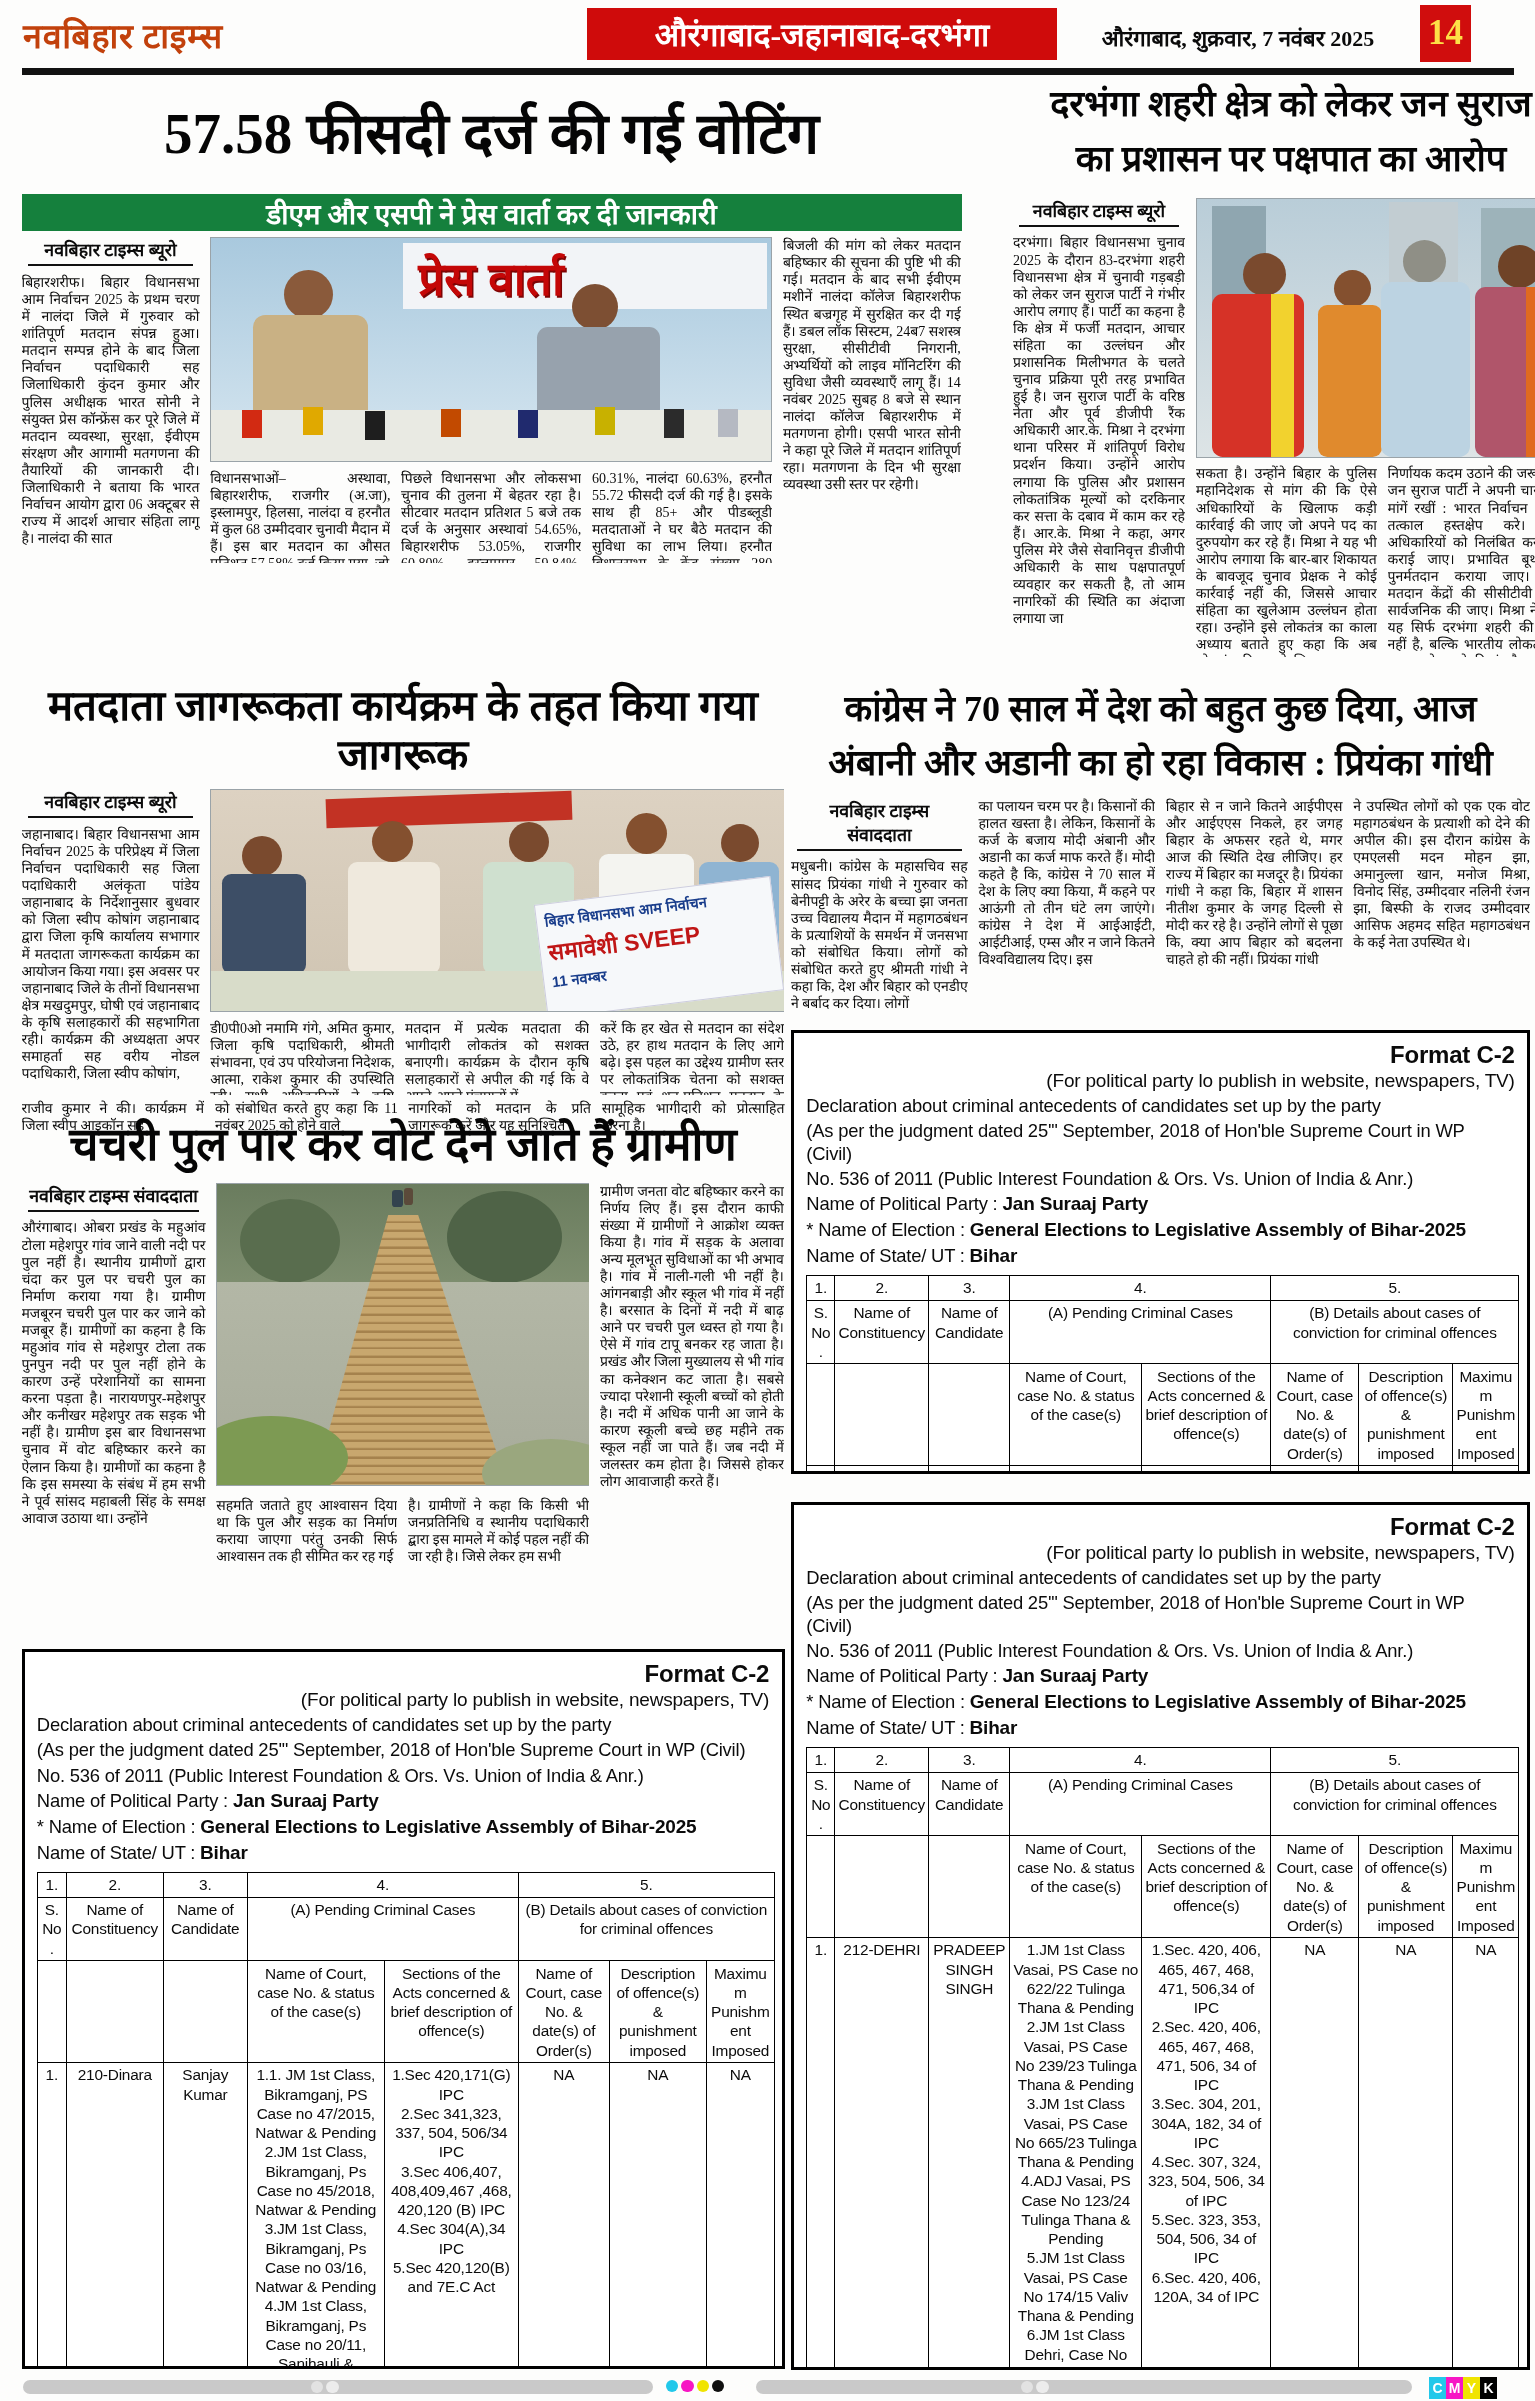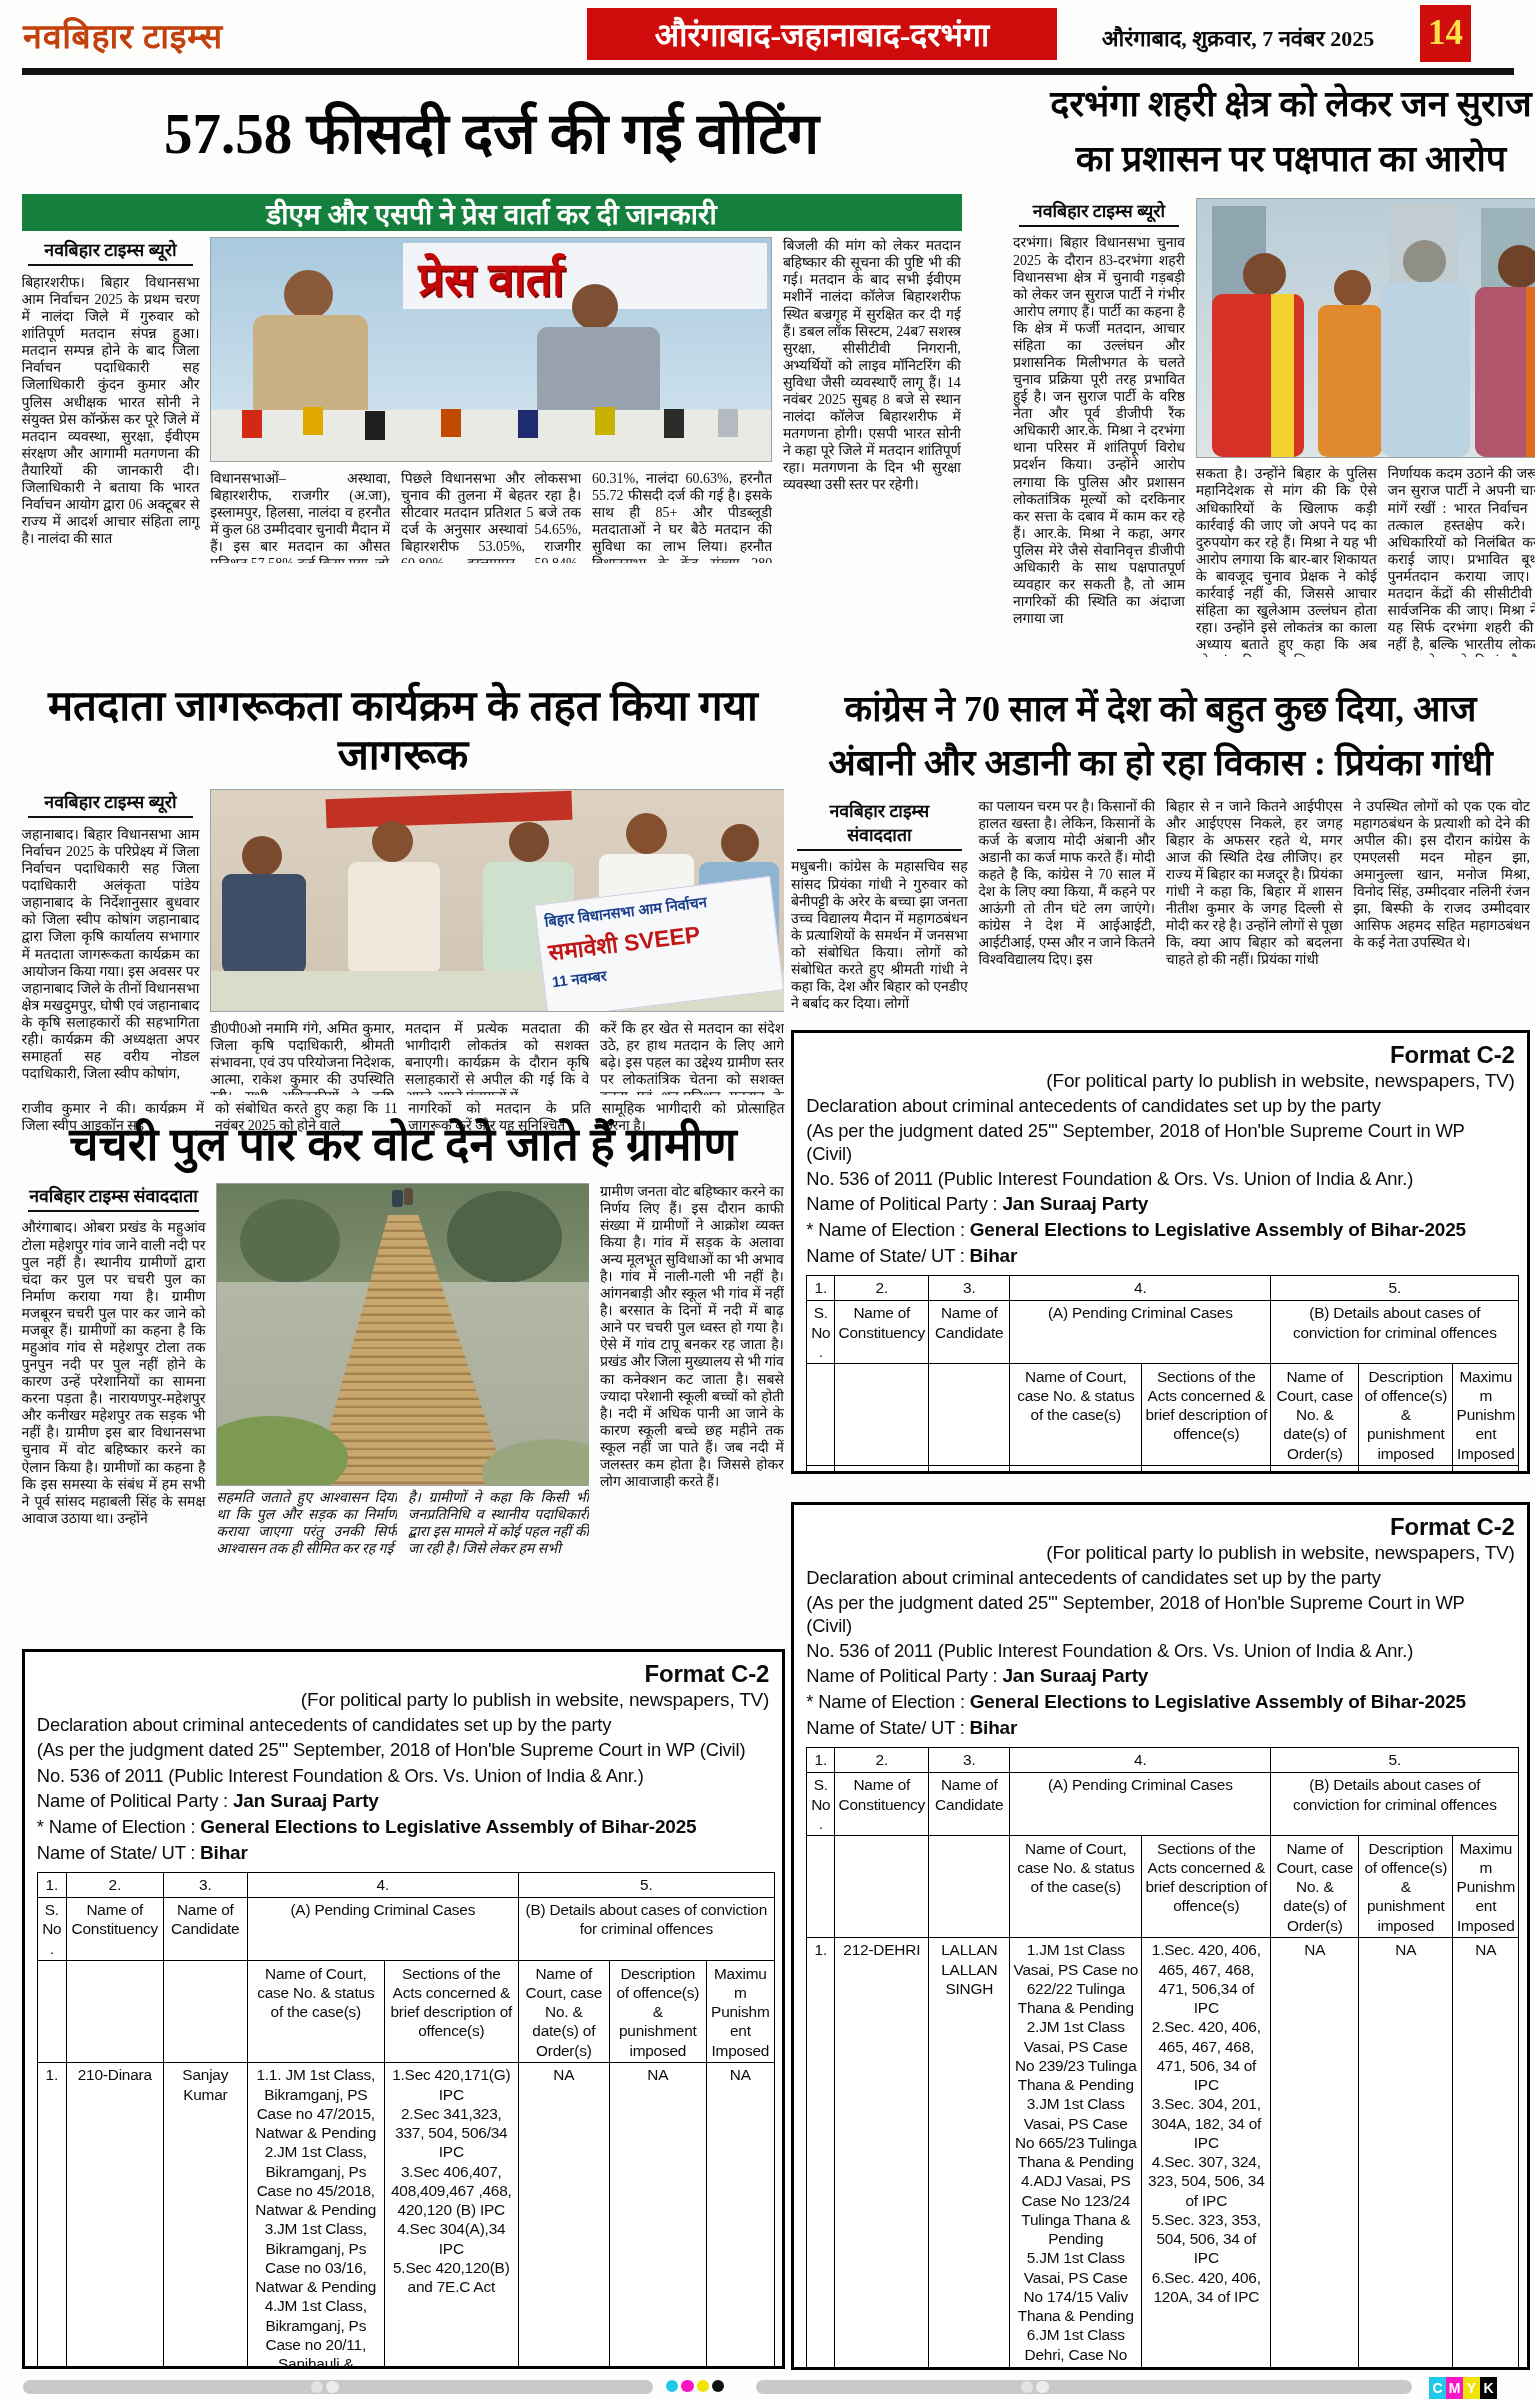--- a/index.html
+++ b/index.html
@@ -284,21 +284,21 @@
         <div class="ph" style="left:0;top:0;width:100%;height:107px;background:linear-gradient(#6a7c5e,#7f8f70);"></div>
         <div class="ph" style="left:23px;top:15.4px;width:100px;height:84px;border-radius:50%;background:#596d4e;"></div>
         <div class="ph" style="left:230px;top:7.7px;width:115px;height:92px;border-radius:50%;background:#4f6347;"></div>
         <div class="ph" style="left:0;top:98px;width:100%;height:203px;background:linear-gradient(#b3b7a6,#a7ab9a);"></div>
         <div class="ph" style="left:0;top:31px;width:100%;height:270px;clip-path:polygon(46% 0,54% 0,78% 100%,26% 100%);background:repeating-linear-gradient(#c8a76e 0px,#c8a76e 5.4px,#a5824d 7px,#a5824d 8.4px);"></div>
         <div class="ph" style="left:175px;top:6.1px;width:10.7px;height:17px;border-radius:3.1px;background:#33434e;"></div>
         <div class="ph" style="left:187px;top:4.6px;width:9.2px;height:17px;border-radius:3.1px;background:#5b4a3a;"></div>
         <div class="ph" style="left:-23px;bottom:-15.4px;width:154px;height:84px;border-radius:50%;background:#7d9a53;"></div>
         <div class="ph" style="right:-31px;bottom:-23px;width:138px;height:69px;border-radius:50%;background:#9aa77e;"></div>
       </div>
-      <div class="subcols" style="margin-top:3px;height:121px;font-style:italic;">
+      <div class="subcols" style="margin-top:11px;height:121px;">
         <div class="col">
             <p class="bodytext">सहमति जताते हुए आश्वासन दिया था कि पुल और सड़क का निर्माण कराया जाएगा परंतु उनकी सिर्फ आश्वासन तक ही सीमित कर रह गई</p>
           </div>
         <div class="col">
             <p class="bodytext">है। ग्रामीणों ने कहा कि किसी भी जनप्रतिनिधि व स्थानीय पदाधिकारी द्बारा इस मामले में कोई पहल नहीं की जा रही है। जिसे लेकर हम सभी</p>
           </div>
       </div>
     </div>
     <div class="col" style="max-width:184px;">
       <p class="bodytext">ग्रामीण जनता वोट बहिष्कार करने का निर्णय लिए हैं। इस दौरान काफी संख्या में ग्रामीणों ने आक्रोश व्यक्त किया है। गांव में सड़क के अलावा अन्य मूलभूत सुविधाओं का भी अभाव है। गांव में नाली-गली भी नहीं है। आंगनबाड़ी और स्कूल भी गांव में नहीं है। बरसात के दिनों में नदी में बाढ़ आने पर चचरी पुल ध्वस्त हो गया है। ऐसे में गांव टापू बनकर रह जाता है। प्रखंड और जिला मुख्यालय से भी गांव का कनेक्शन कट जाता है। सबसे ज्यादा परेशानी स्कूली बच्चों को होती है। नदी में अधिक पानी आ जाने के कारण स्कूली बच्चे छह महीने तक स्कूल नहीं जा पाते हैं। जब नदी में जलस्तर कम होता है। जिससे होकर लोग आवाजाही करते हैं।</p>
@@ -347,21 +347,21 @@
           <td></td>
           <td>Name of Court, case No. &amp; status of the case(s)</td>
           <td>Sections of the Acts concerned &amp; brief description of offence(s)</td>
           <td>Name of Court, case No. &amp; date(s) of Order(s)</td>
           <td>Description of offence(s) &amp; punishment imposed</td>
           <td>Maximum Punishment Imposed</td>
         </tr>
     <tr>
       <td>1.</td>
       <td>212-DEHRI</td>
-      <td>LALLAN LALLAN SINGH</td>
+      <td>PRADEEP SINGH SINGH</td>
       <td class="pre">1.JM 1st Class Vasai, PS Case no 622/22 Tulinga Thana &amp; Pending
 2.JM 1st Class Vasai, PS Case No 239/23 Tulinga Thana &amp; Pending
 3.JM 1st Class Vasai, PS Case No 665/23 Tulinga Thana &amp; Pending
 4.ADJ Vasai, PS Case No 123/24 Tulinga Thana &amp; Pending
 5.JM 1st Class Vasai, PS Case No 174/15 Valiv Thana &amp; Pending
 6.JM 1st Class Dehri, Case No 123/21 &amp; Pending</td>
       <td class="pre">1.Sec. 420, 406, 465, 467, 468, 471, 506,34 of IPC
 2.Sec. 420, 406, 465, 467, 468, 471, 506, 34 of IPC
 3.Sec. 304, 201, 304A, 182, 34 of IPC
 4.Sec. 307, 324, 323, 504, 506, 34 of IPC

